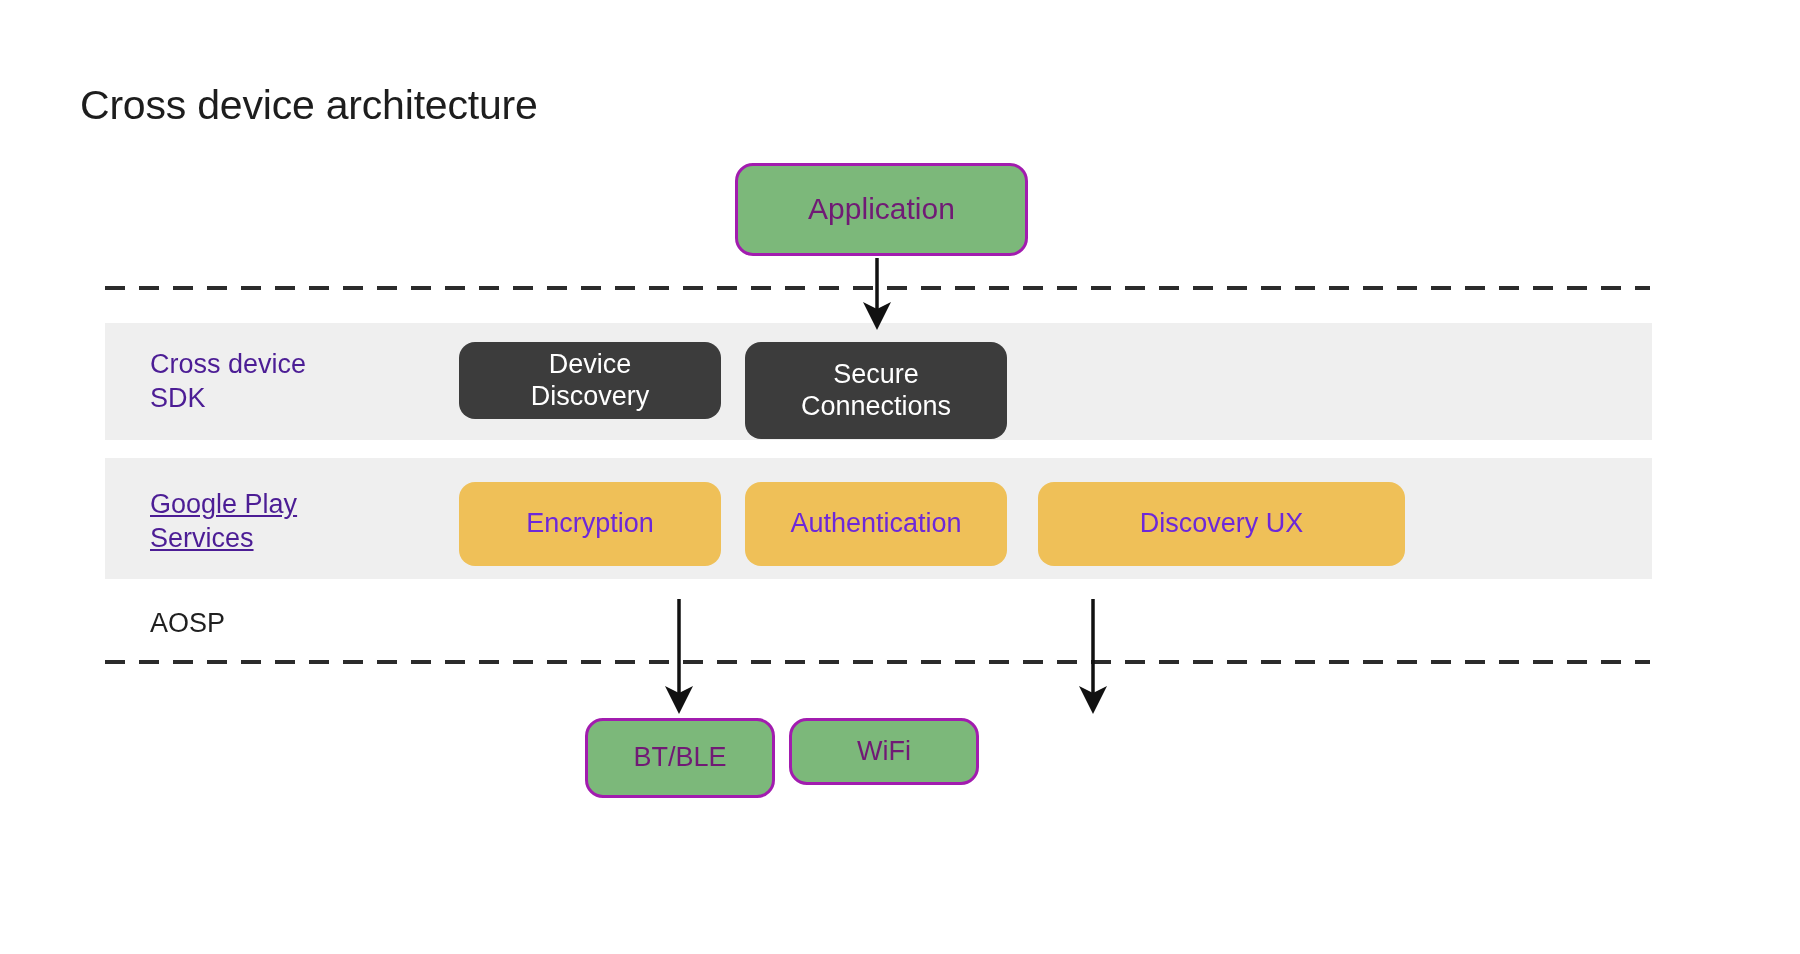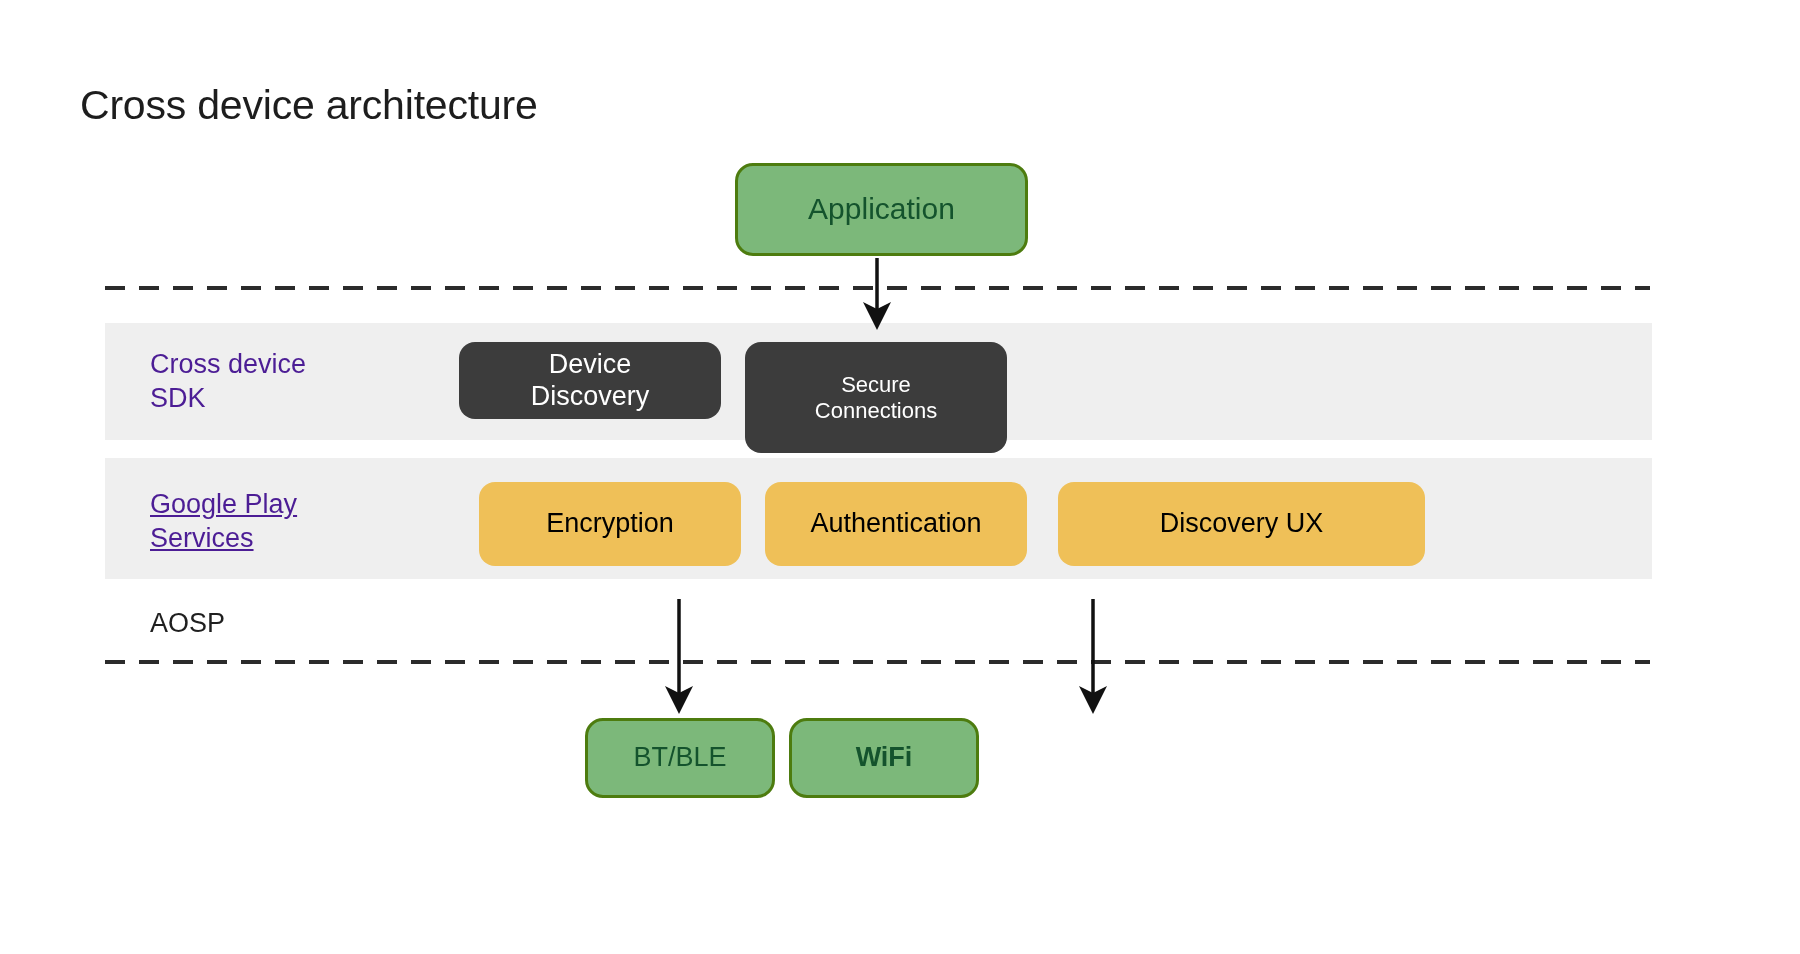--- a/index.html
+++ b/index.html
@@ -42,38 +42,37 @@
     align-items: center;
     justify-content: center;
     text-align: center;
     box-sizing: border-box;
     line-height: 1.15;
     white-space: pre-line;
   }
 
   .node-green {
     background: #7CB87A;
-    border: 3px solid #4d7c0f;
+    border: 3px solid #a21caf;
     border-radius: 18px;
-    color: #14532d;
+    color: #701a75;
   }
 
   .node-dark {
     background: #3C3C3C;
     border: none;
     border-radius: 16px;
     color: #ffffff;
   }
 
   .node-amber {
     background: #EFC058;
     border: none;
     border-radius: 16px;
-    color: #000000;
-    margin-left: 20px;
+    color: #6d28d9;
   }
 
   
   .app-node {
     left: 735px;
     top: 163px;
     width: 293px;
     height: 93px;
     font-size: 30px;
   }
@@ -102,31 +101,31 @@
     position: absolute;
     left: 150px;
     top: 608px;
     font-size: 27px;
     color: #1f1f1f;
     white-space: nowrap;
   }
 
   
   .sdk-0 { left: 459px;  top: 342px; width: 262px; height: 77px; font-size: 27px; }
-  .sdk-1 { left: 745px;  top: 342px; width: 262px; height: 111px; font-size: 22px; }
+  .sdk-1 { left: 745px;  top: 342px; width: 262px; height: 97px; font-size: 27px; }
   .sdk-2 { left: 1038px; top: 342px; width: 367px; height: 97px; font-size: 27px; }
 
   
   .gps-0 { left: 459px;  top: 482px; width: 262px; height: 84px; font-size: 27px; }
   .gps-1 { left: 745px;  top: 482px; width: 262px; height: 84px; font-size: 27px; }
   .gps-2 { left: 1038px; top: 482px; width: 367px; height: 84px; font-size: 27px; }
 
   
   .tr-0 { left: 585px; top: 718px; width: 190px; height: 80px; font-size: 27px; }
-  .tr-1 { left: 789px; top: 718px; width: 190px; height: 80px; font-size: 27px; font-weight: bold; }
+  .tr-1 { left: 789px; top: 718px; width: 190px; height: 67px; font-size: 27px; }
   .tr-2 { left: 996px; top: 718px; width: 190px; height: 80px; font-size: 27px; }
 
   
   #overlay {
     position: absolute;
     left: 0; top: 0;
     width: 1800px;
     height: 954px;
     pointer-events: none;
   }

